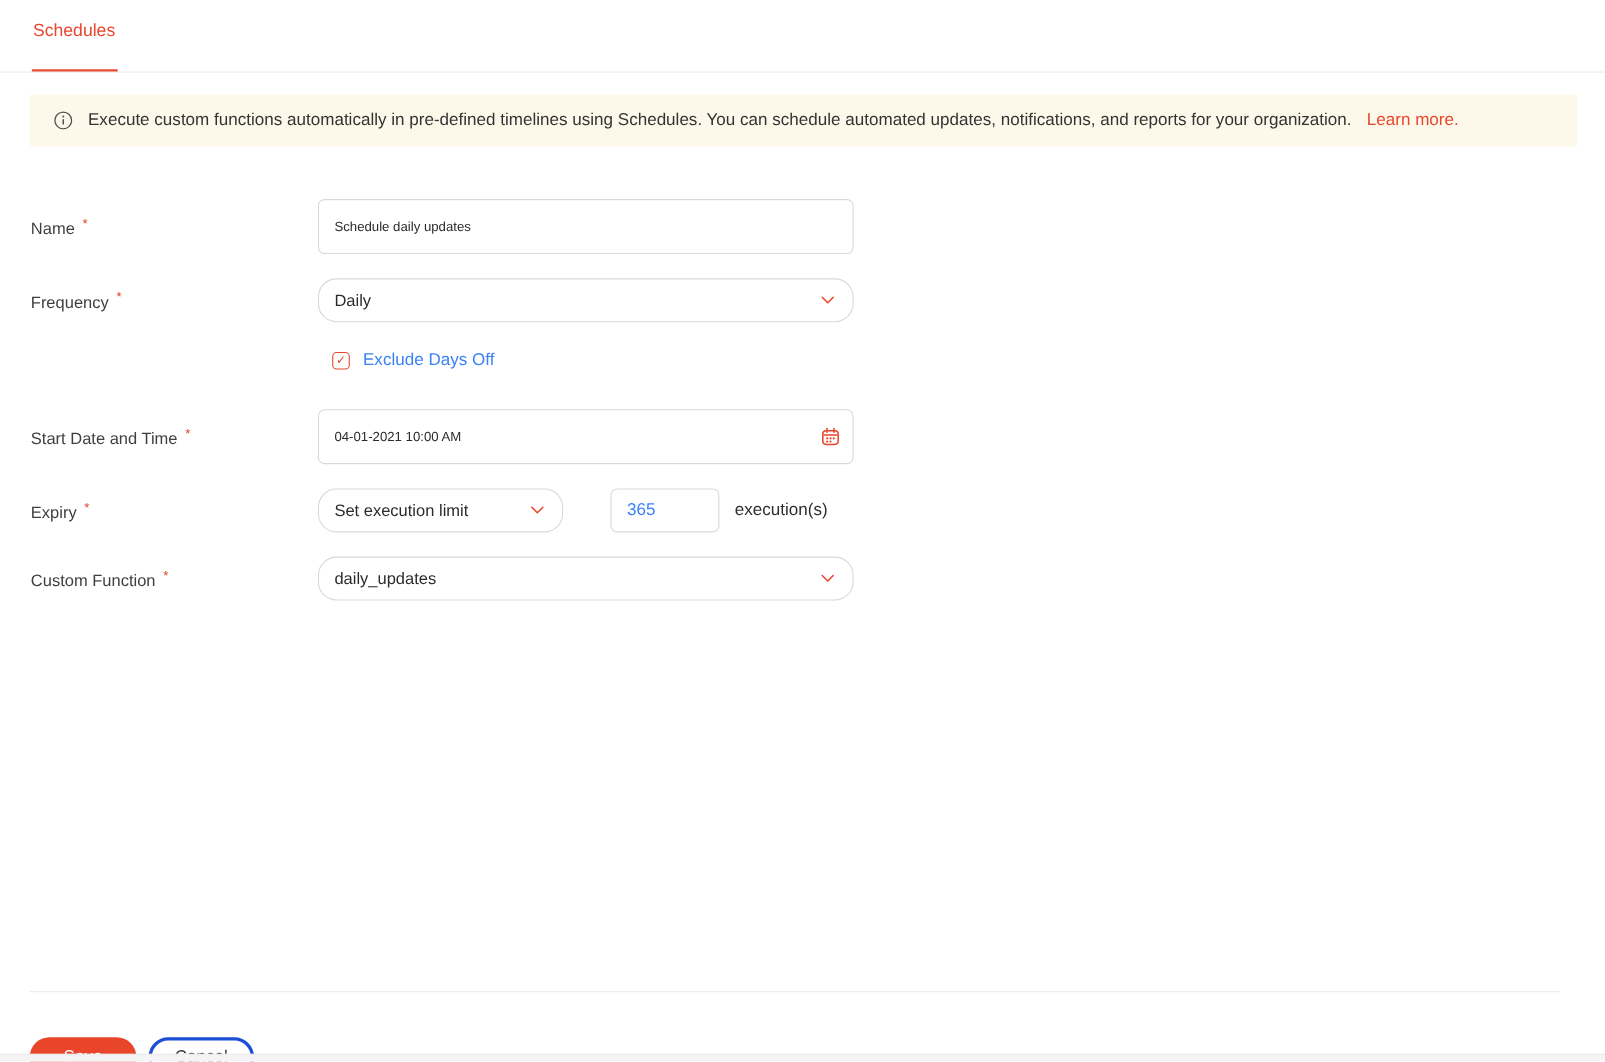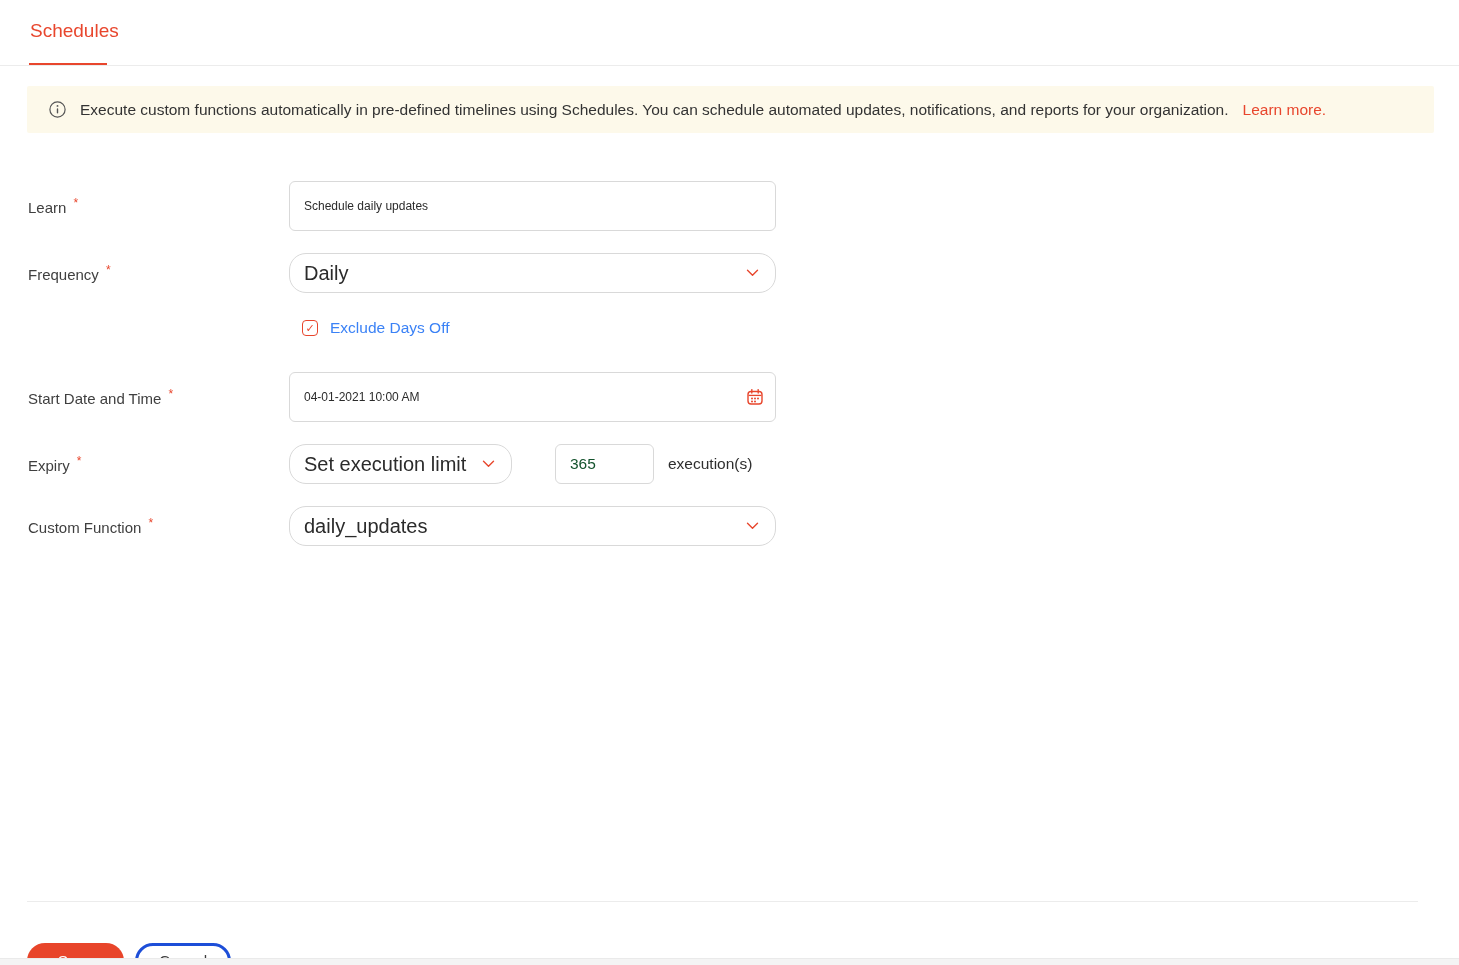--- a/index.html
+++ b/index.html
@@ -20,21 +20,21 @@
   
   .tabbar {
     position: relative;
     height: 66px;
     border-bottom: 1px solid #ececec;
   }
   .tab {
     position: absolute;
     left: 30px;
     top: 20px;
-    font-size: 19px;
+    font-size: 16px;
     color: #e8462d;
     cursor: pointer;
   }
   .tab-underline {
     position: absolute;
     left: 29px;
     bottom: 0;
     width: 78px;
     height: 2px;
     background: #e8462d;
@@ -112,21 +112,21 @@
   }
   .select-box {
     width: 487px;
     height: 40px;
     border: 1px solid #d9d9d9;
     border-radius: 17px;
     padding: 0 16px 0 14px;
     display: flex;
     align-items: center;
     justify-content: space-between;
-    font-size: 20px;
+    font-size: 15px;
     color: #2b2b2b;
     cursor: pointer;
     background: #fff;
   }
   .select-box.small { width: 223px; }
   .chev { display: inline-flex; margin-left: 8px; flex: 0 0 auto; }
 
   
   .checkbox-row {
     display: flex;
@@ -158,21 +158,21 @@
 
   
   .num-input {
     width: 99px;
     height: 40px;
     border: 1px solid #d9d9d9;
     border-radius: 6px;
     padding: 0 14px;
     font-size: 15.5px;
     font-family: "Liberation Sans", "DejaVu Sans", sans-serif;
-    color: #14532d;
+    color: #3b82f6;
     outline: none;
     margin-left: 43px;
   }
   .unit-text { margin-left: 14px; font-size: 15.5px; color: #2e2e2e; }
 
   
   .footer-divider {
     position: absolute;
     left: 27px;
     top: 901px;
@@ -239,21 +239,21 @@
       </svg>
     </span>
     <span>Execute custom functions automatically in pre-defined timelines using Schedules. You can schedule automated updates, notifications, and reports for your organization.</span>
     <span class="learn-more">Learn more.</span>
   </div>
 
   <div class="form-area">
 
     <div class="form-row">
       <div class="label-cell">
-        <span>Learn</span><span class="required">*</span>
+        <span>Name</span><span class="required">*</span>
       </div>
       <input class="text-input" type="text" value="Schedule daily updates" style="">
     </div>
 
     <div class="form-row">
       <div class="label-cell">
         <span>Frequency</span><span class="required">*</span>
       </div>
       <div class="select-box">
         <span>Daily</span>

